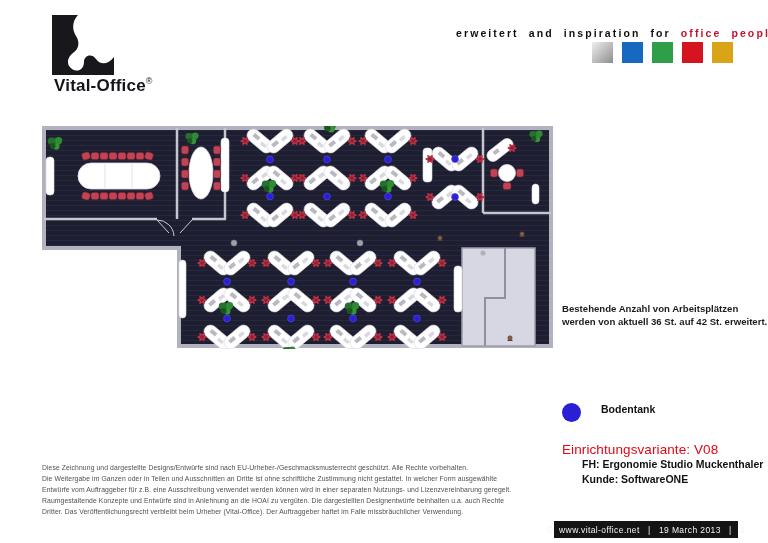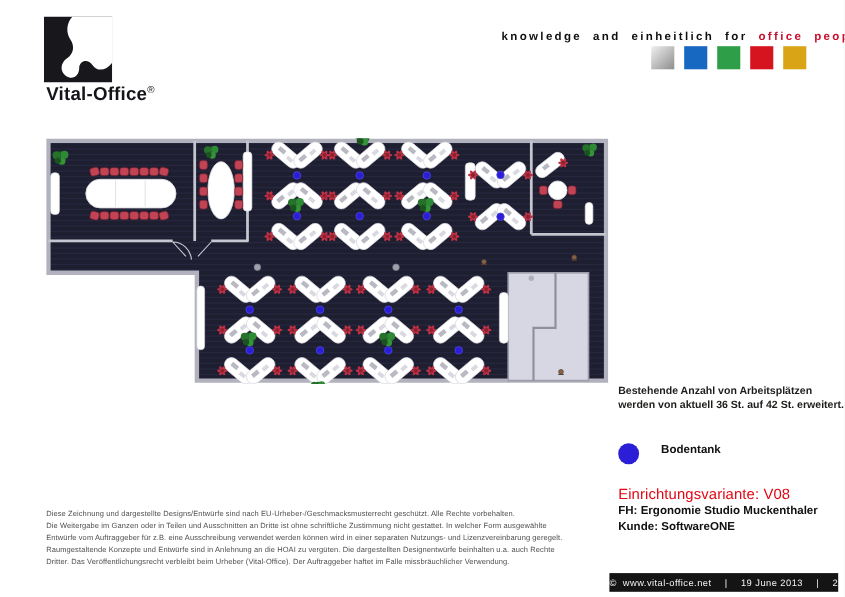--- a/index.html
+++ b/index.html
@@ -1,64 +1,64 @@
 <!DOCTYPE html>
 <html><head>
 <meta charset="utf-8">
 <style>
   html,body{margin:0;padding:0;background:#e9e9e9;}
   .page{position:relative;width:768px;height:543px;background:#ffffff;overflow:hidden;
         font-family:"Liberation Sans",sans-serif;color:#1a1a1a;}
   
-  .logo{position:absolute;left:40px;top:15px;}
+  .logo{position:absolute;left:52px;top:15px;}
   .logo svg{display:block;}
   .wordmark{position:absolute;left:2px;top:61px;font-size:17px;font-weight:bold;color:#14141a;
             letter-spacing:.2px;white-space:nowrap;}
   .wordmark sup{font-size:9px;font-weight:normal;}
   .tagline{position:absolute;left:456px;top:27px;width:300px;font-size:10.5px;font-weight:bold;
            letter-spacing:2.1px;word-spacing:5px;white-space:nowrap;color:#101010;}
   .tag-red{color:#c8102e;}
   .squares{position:absolute;left:592px;top:42px;display:flex;gap:9px;}
   .squares span{width:21px;height:21px;display:inline-block;}
   
   .floorplan{position:absolute;left:42px;top:126px;width:511px;height:223px;}
   
-  .note{position:absolute;left:562px;font-size:9.6px;font-weight:bold;line-height:13px;color:#1d1d1b;margin-top:47px;}
+  .note{position:absolute;left:562px;font-size:9.6px;font-weight:bold;line-height:13px;color:#1d1d1b;}
   .note1{top:302px;} .note2{top:343px;}
   .legend{position:absolute;left:562px;top:403px;display:flex;align-items:flex-start;}
   .legend-dot{width:19px;height:19px;border-radius:50%;}
   .legend-label{margin-left:20px;font-size:10.5px;font-weight:bold;color:#111;}
   .project{position:absolute;left:562px;top:442px;width:205px;}
   .project-title{font-size:13.5px;font-weight:normal;letter-spacing:.1px;}
-  .project-line{font-size:10.5px;font-weight:bold;color:#111;line-height:14.5px;}
+  .project-line{font-size:10.5px;font-weight:bold;color:#111;line-height:14.5px;margin-left:20px;}
   .project-line:first-of-type{margin-top:2px;}
   
-  .footer-bar{position:absolute;left:554px;top:521px;width:208px;height:17px;background:#141414;
-              display:flex;align-items:center;justify-content:space-between;}
+  .footer-bar{position:absolute;left:554px;top:521px;width:184px;height:17px;background:#141414;
+              display:flex;align-items:center;justify-content:center;}
   .footer-bar span{color:#f2f2f2;font-size:8.5px;letter-spacing:.4px;white-space:pre;}
   .disclaimer{position:absolute;left:42px;top:463px;width:500px;font-size:6.8px;line-height:10.9px;
               color:#4f4f4f;letter-spacing:.1px;}
 </style>
 </head>
 <body>
 
 <div class="page">
 
   <div class="logo">
     <svg width="62" height="60" viewBox="0 0 62 60">
       <rect x="0" y="0" width="62" height="60" fill="#17171c"></rect>
       <path d="M26,0 H62 V42 C56,50 48,50 44,44 C40,38 32,40 32,47
                C32,54 26,58 20,54 C14,50 15,42 21,38 C27,34 28,27 24,21
                C20,15 20,6 26,0 Z" fill="#ffffff"></path>
     </svg>
     <div class="wordmark"><span>Vital-Office</span><sup>®</sup></div>
   </div>
 
   <div class="tagline">
-    <span class="tag-black">knowledge and einheitlich for</span>
+    <span class="tag-black">erweitert and inspiration for</span>
     <span class="tag-red">office people</span>
   </div>
 
   <div class="squares" id="brand-squares">
       <span style="background: linear-gradient(135deg, rgb(240, 240, 240), rgb(141, 141, 141));"></span>
       <span style="background: rgb(22, 104, 192);"></span>
       <span style="background: rgb(47, 158, 72);"></span>
       <span style="background: rgb(214, 20, 32);"></span>
       <span style="background: rgb(217, 165, 23);"></span>
     </div>
@@ -828,21 +828,21 @@
     <div class="project-title" id="project-title" style="color: rgb(227, 6, 19);">Einrichtungsvariante: V08</div>
     <div class="project-line">FH: Ergonomie Studio Muckenthaler</div>
     <div class="project-line">Kunde: SoftwareONE</div>
   </div>
 
   <div class="footer-bar">
     <span>©  www.vital-office.net</span>
     <span>&nbsp;&nbsp; </span>
     <span>|</span>
     <span>&nbsp;&nbsp; </span>
-    <span>19 June 2013</span>
+    <span>19 March 2013</span>
     <span>&nbsp;&nbsp; </span>
     <span>|</span>
     <span>&nbsp;&nbsp; </span>
     <span>2</span>
   </div>
 
   <div class="disclaimer">
     <div>Diese Zeichnung und dargestellte Designs/Entwürfe sind nach EU-Urheber-/Geschmacksmusterrecht geschützt. Alle Rechte vorbehalten.</div>
     <div>Die Weitergabe im Ganzen oder in Teilen und Ausschnitten an Dritte ist ohne schriftliche Zustimmung nicht gestattet. In welcher Form ausgewählte</div>
     <div>Entwürfe vom Auftraggeber für z.B. eine Ausschreibung verwendet werden können wird in einer separaten Nutzungs- und Lizenzvereinbarung geregelt.</div>

